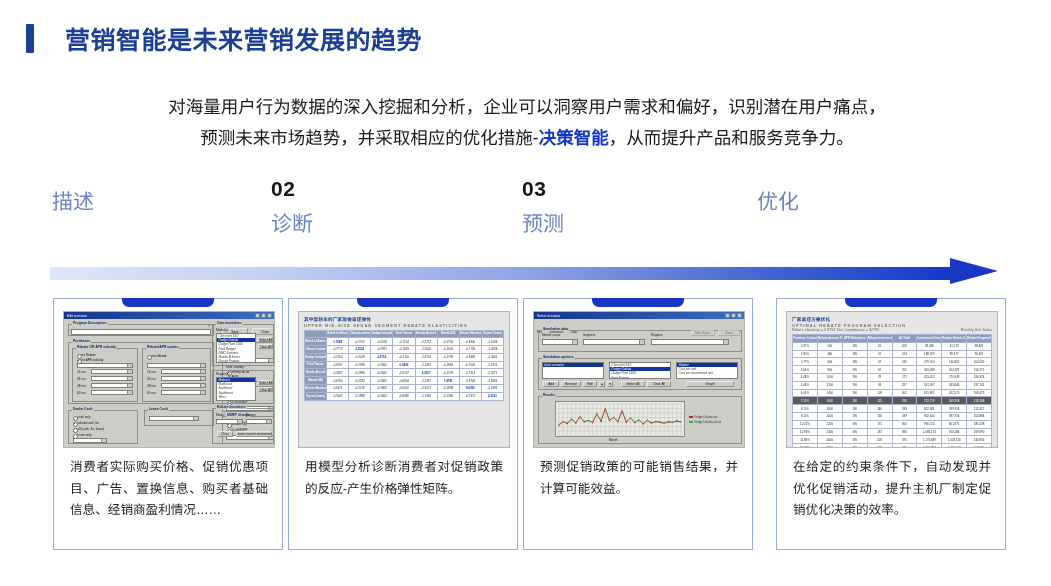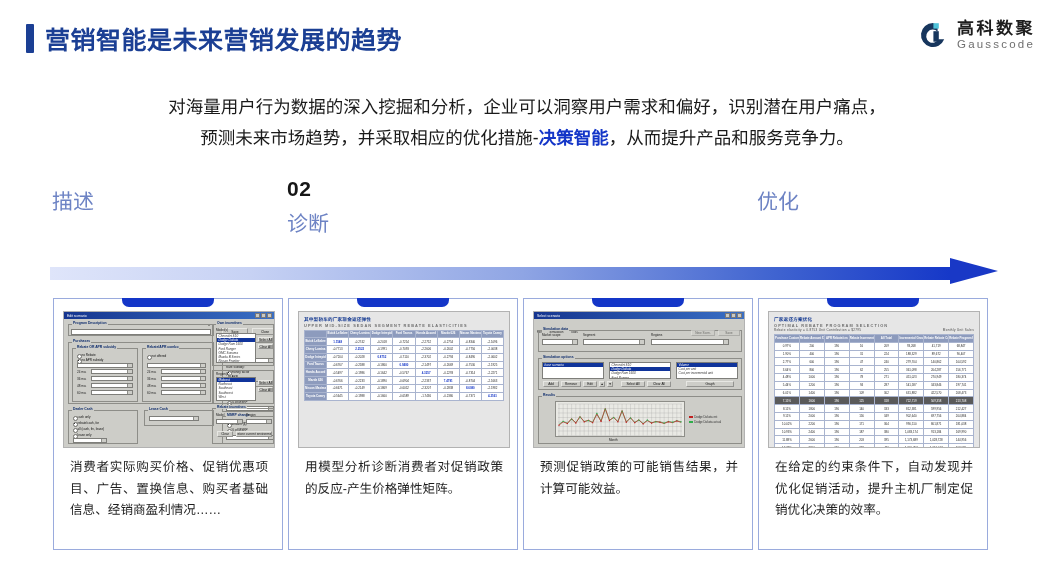--- a/index.html
+++ b/index.html
@@ -8,21 +8,21 @@
     background: #ffffff;
     font-family: "Liberation Sans", "DejaVu Sans", sans-serif;
     overflow: hidden;
   }
   .slide { position: relative; width: 1051px; height: 586px; background: #fff; }
 
   
   .header { position: absolute; left: 0; top: 0; width: 1051px; height: 70px; }
   .title-wrap { position: absolute; left: 26px; top: 20px; display: flex; align-items: center; gap: 11px; }
   .title-bar { width: 8px; height: 29px; background: #1b3f94; border-radius: 1px; }
-  .title-text { font-size: 25px; font-weight: bold; color: #1b3f94; letter-spacing: 0.5px; white-space: nowrap; }
+  .title-text { font-size: 25px; font-weight: bold; color: #1b3f94; letter-spacing: 0.5px; white-space: nowrap; margin-left: 20px; }
 
   .logo { position: absolute; right: 16px; top: 20px; display: flex; align-items: center; gap: 9px; }
   .logo-mark { width: 30px; height: 30px; position: relative; }
   .logo-words { display: flex; flex-direction: column; line-height: 1.05; }
   .logo-cn { font-size: 17px; font-weight: bold; color: #1d1d1d; letter-spacing: 2.5px; }
   .logo-en { font-size: 11.5px; color: #6f6f6f; letter-spacing: 2.2px; }
 
   
   .para { position: absolute; left: 52px; top: 92px; width: 950px; text-align: center;
           font-size: 17.5px; color: #1a1a1a; line-height: 1.75; }
@@ -118,47 +118,38 @@
 </head>
 <body>
 
 <div class="slide">
 
   <div class="header">
     <div class="title-wrap">
       <div class="title-bar"></div>
       <div class="title-text">营销智能是未来营销发展的趋势</div>
     </div>
-    <div class="logo">
-      <div class="logo-mark">
-        <svg width="30" height="30" viewBox="0 0 30 30">
-          <path d="M15 3 a12 12 0 1 0 11.2 16.3 l-5.6 0 a6.6 6.6 0 1 1 -1.0 -7.6 l0 -5.6 A11.9 11.9 0 0 0 15 3 Z" fill="#17365d"></path>
-          <rect x="15.4" y="3.2" width="5.4" height="5.4" fill="#4fc3d9"></rect>
-          <rect x="15.4" y="11.2" width="5.4" height="10.5" fill="#17365d"></rect>
-        </svg>
-      </div>
-      <div class="logo-words">
-        <span class="logo-cn">高科数聚</span>
-        <span class="logo-en">Gausscode</span>
-      </div>
-    </div>
   </div>
 
   <div class="para">
     <span>对海量用户行为数据的深入挖掘和分析，企业可以洞察用户需求和偏好，识别潜在用户痛点，</span><br>
     <span>预测未来市场趋势，并采取相应的优化措施-</span><span class="hl">决策智能</span><span>，从而提升产品和服务竞争力。</span>
   </div>
 
   <div class="steps">
     <div class="step" style="left:0px">
       <div class="lbl">描述</div>
     </div>
-    <div class="step" style="left:235px">
+    <div class="step" style="left:219px">
       <div class="num">02</div>
       <div class="lbl">诊断</div>
+    </div>
+    <div class="step" style="left:470px">
+      <div class="num">03</div>
+      <div class="lbl">预测</div>
     </div>
     <div class="step" style="left:705px">
       <div class="lbl">优化</div>
     </div>
   </div>
 
   <div class="arrow-wrap">
     <div class="arrow-body"></div>
     <div class="arrow-head"></div>
   </div>
@@ -556,21 +547,21 @@
           </div>
           <div class="legend" style="left:150px;top:23px;">
             <i style="background:#2fae4a"></i><span>Dodge Dakota actual</span>
           </div>
         </div>
       </div>
     </div>
     <div class="caption">预测促销政策的可能销售结果，并计算可能效益。</div>
   </div>
 
-  <div class="card" style="left:758px">
+  <div class="card" style="left:776px">
     <div class="card-tab"></div>
     <div class="shot">
       <div class="tblshot">
         <div class="tbl-h1">厂家返还方案优化</div>
         <div class="tbl-h2">OPTIMAL REBATE PROGRAM SELECTION</div>
         <div class="tbl-h3">
           <span>Rebate elasticity =   0.8753     Unit Contribution =  $2795</span>
           <span>Monthly Unit Sales</span>
         </div>
         <table class="mini" id="tbl4">

